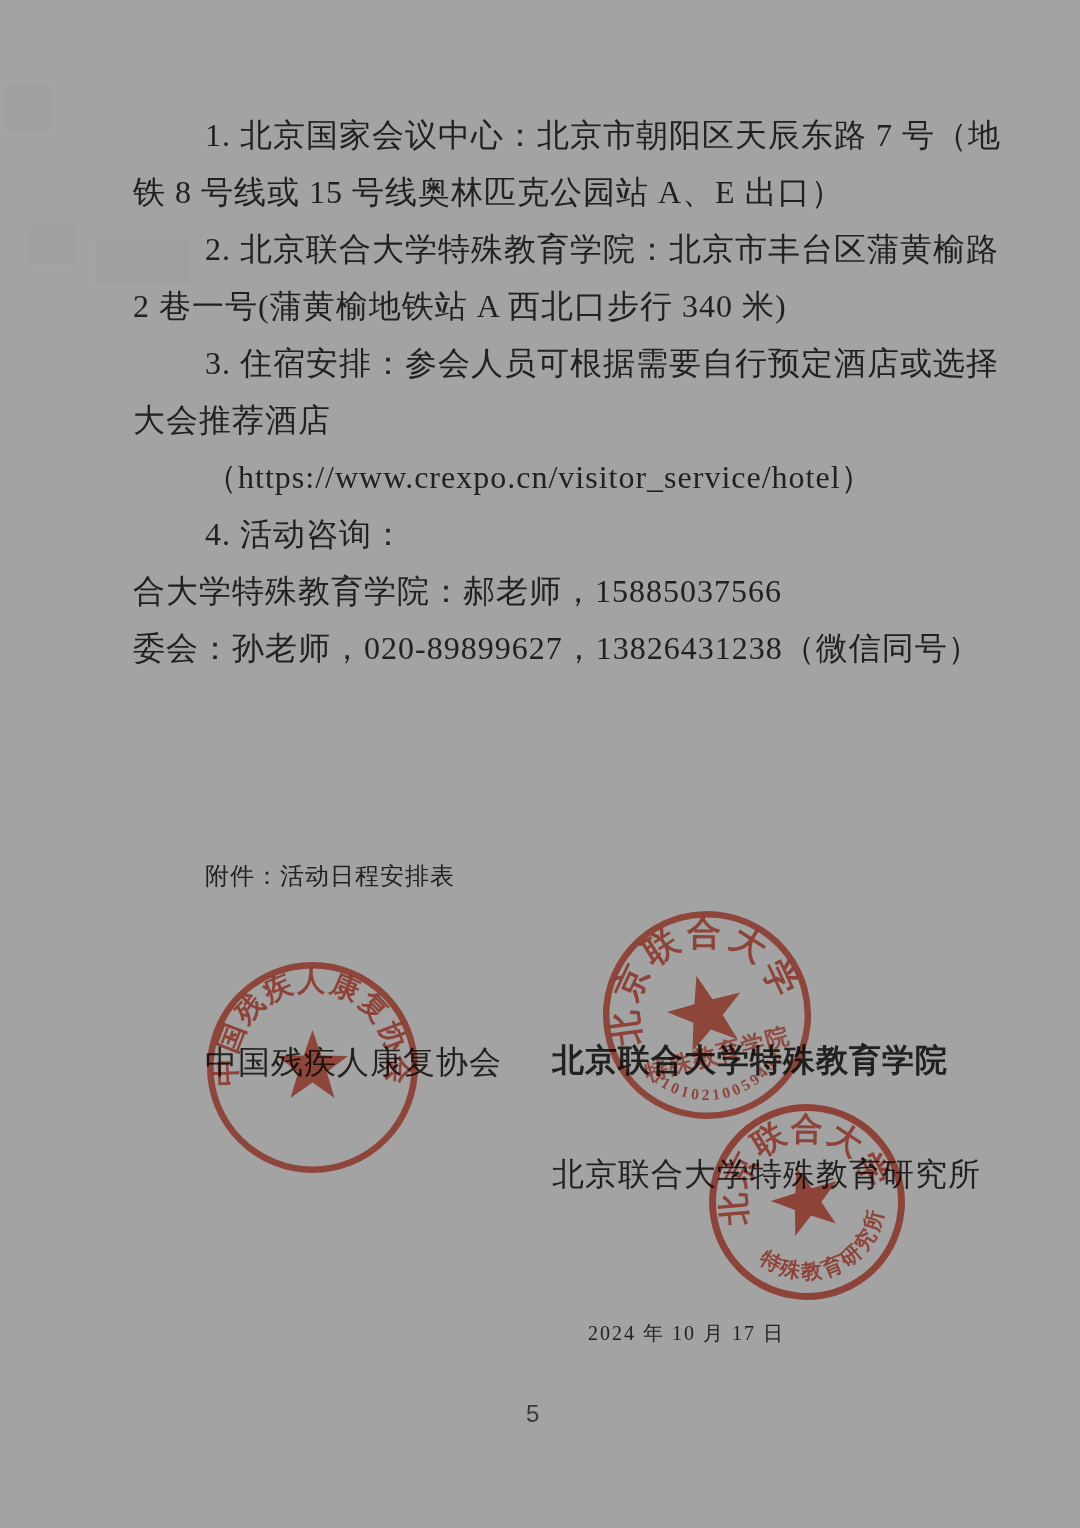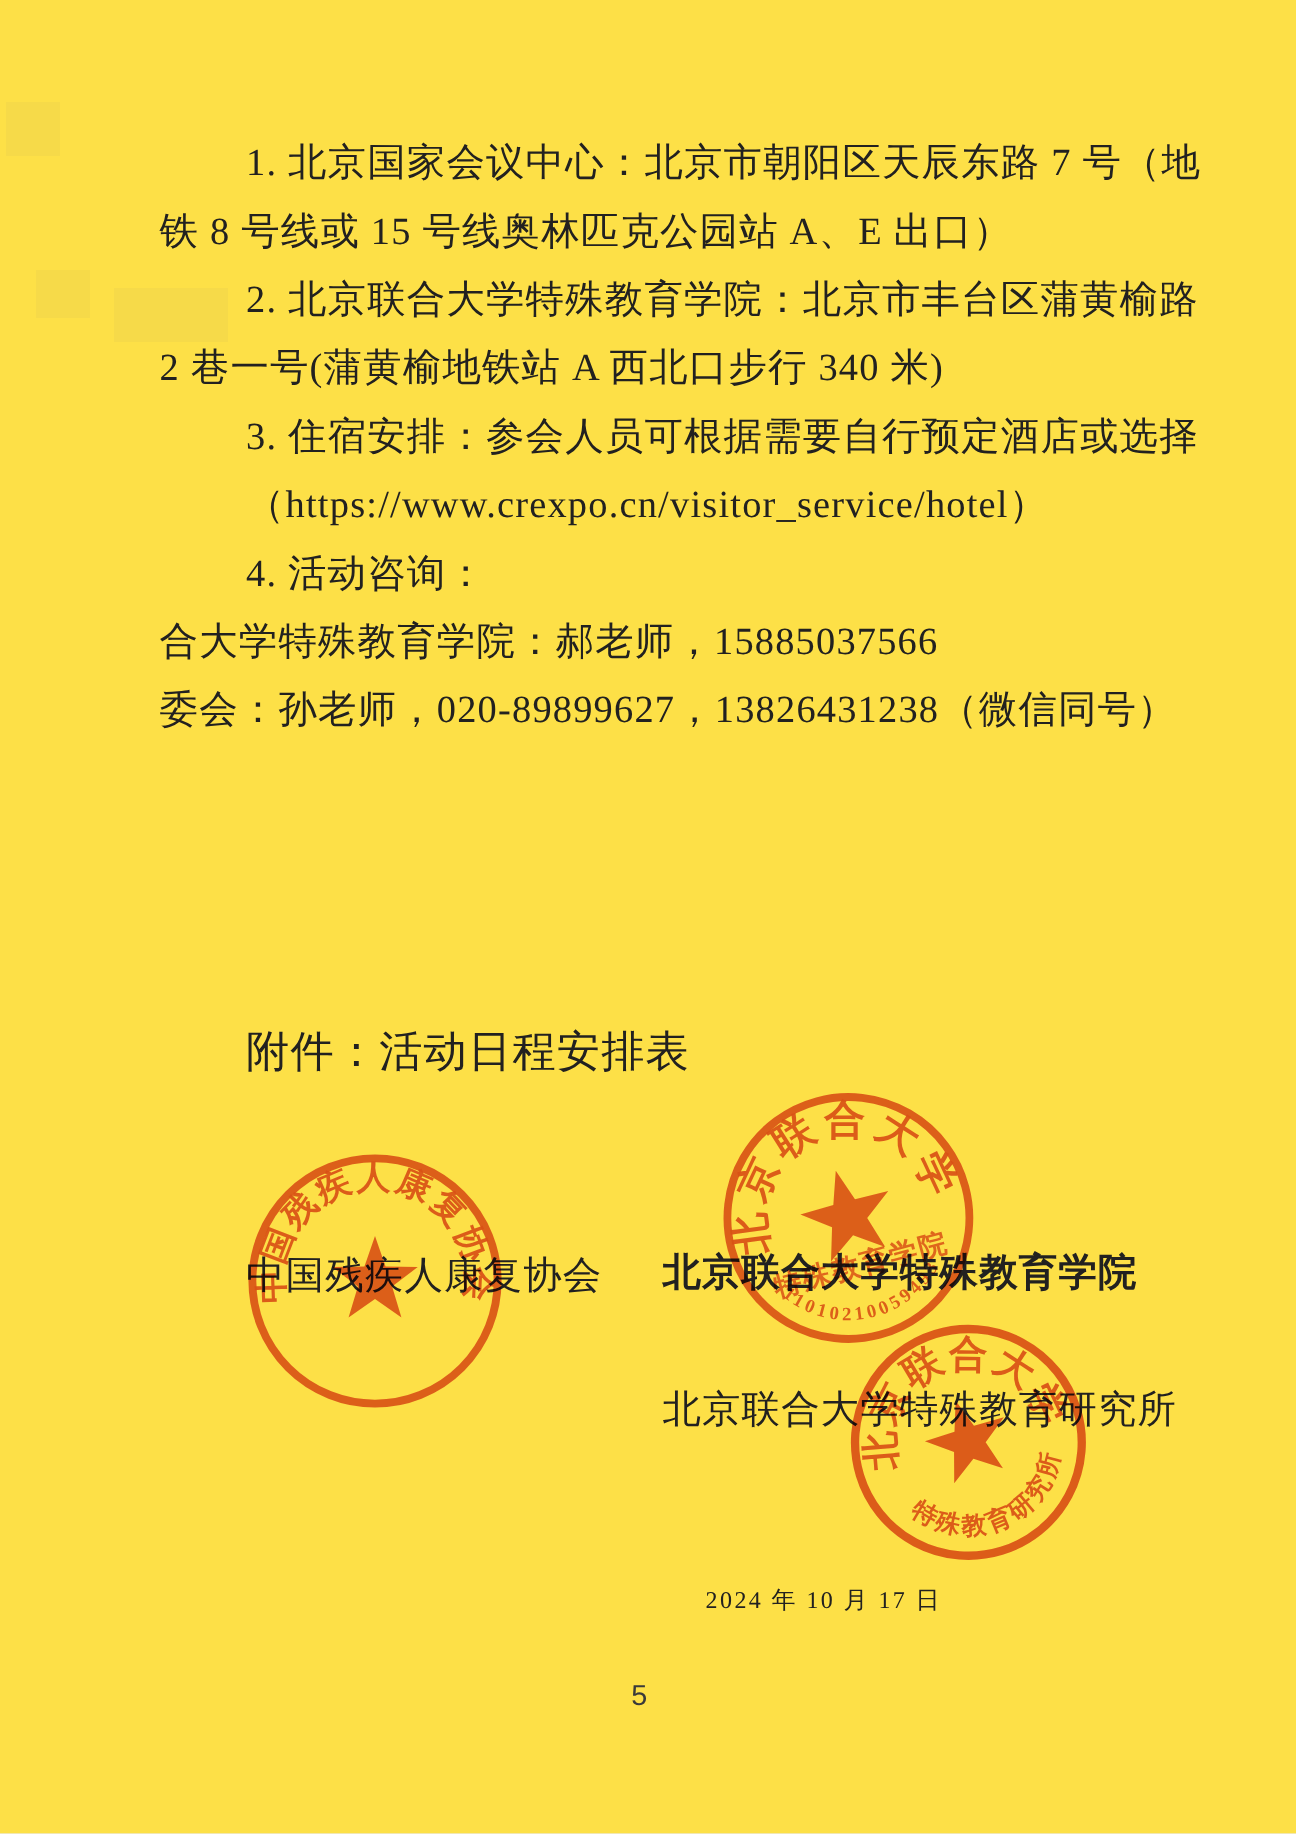--- a/index.html
+++ b/index.html
@@ -1,33 +1,33 @@
 <!DOCTYPE html>
 <html><head>
 <meta charset="utf-8">
 <style>
   html,body{margin:0;padding:0;background:#e9e9e9;}
   .page{
     position:relative;
     width:1080px;height:1528px;
     margin:0 auto;
-    background:#fde047;
+    background:#a3a3a3;
     overflow:hidden;
     font-family:"Liberation Serif","DejaVu Serif",serif;
     color:#222120;
   }
   .body-text{
     position:absolute;left:133px;top:107px;width:810px;
     font-size:32px;letter-spacing:1px;
   }
   .body-line{height:57px;line-height:57px;white-space:nowrap;}
   .body-line.indent{text-indent:72px;}
   .attachment{
     position:absolute;left:205px;top:848px;
-    font-size:36px;letter-spacing:1px;height:57px;line-height:57px;
+    font-size:24px;letter-spacing:1px;height:57px;line-height:57px;
   }
   .sig{
     position:absolute;font-size:32px;letter-spacing:1px;
     white-space:nowrap;z-index:2;
   }
   .sig-left{left:205px;top:1041px;}
   .sig-right-top{left:552px;top:1039px;font-weight:bold;}
   .sig-right-bottom{left:552px;top:1153px;font-family:Liberation Serif, serif;}
   .date-line{
     position:absolute;left:588px;top:1320px;
@@ -62,20 +62,21 @@
   <div class="artifact" style="left:5px;top:85px;width:45px;height:45px;"></div>
   <div class="artifact" style="left:30px;top:225px;width:45px;height:40px;"></div>
   <div class="artifact" style="left:95px;top:240px;width:95px;height:45px;"></div>
 
   <div class="body-text">
       <div class="body-line indent">1. 北京国家会议中心：北京市朝阳区天辰东路 7 号（地</div>
       <div class="body-line">铁 8 号线或 15 号线奥林匹克公园站 A、E 出口）</div>
       <div class="body-line indent">2. 北京联合大学特殊教育学院：北京市丰台区蒲黄榆路</div>
       <div class="body-line">2 巷一号(蒲黄榆地铁站 A 西北口步行 340 米)</div>
       <div class="body-line indent">3. 住宿安排：参会人员可根据需要自行预定酒店或选择</div>
+      <div class="body-line">大会推荐酒店</div>
       <div class="body-line indent">（https://www.crexpo.cn/visitor_service/hotel）</div>
       <div class="body-line indent">4. 活动咨询：</div>
       <div class="body-line">合大学特殊教育学院：郝老师，15885037566</div>
       <div class="body-line">委会：孙老师，020-89899627，13826431238（微信同号）</div>
     </div>
 
   <div class="attachment">附件：活动日程安排表</div>
 
   <div class="sig sig-left">中国残疾人康复协会</div>
   <div class="sig sig-right-top">北京联合大学特殊教育学院</div>

